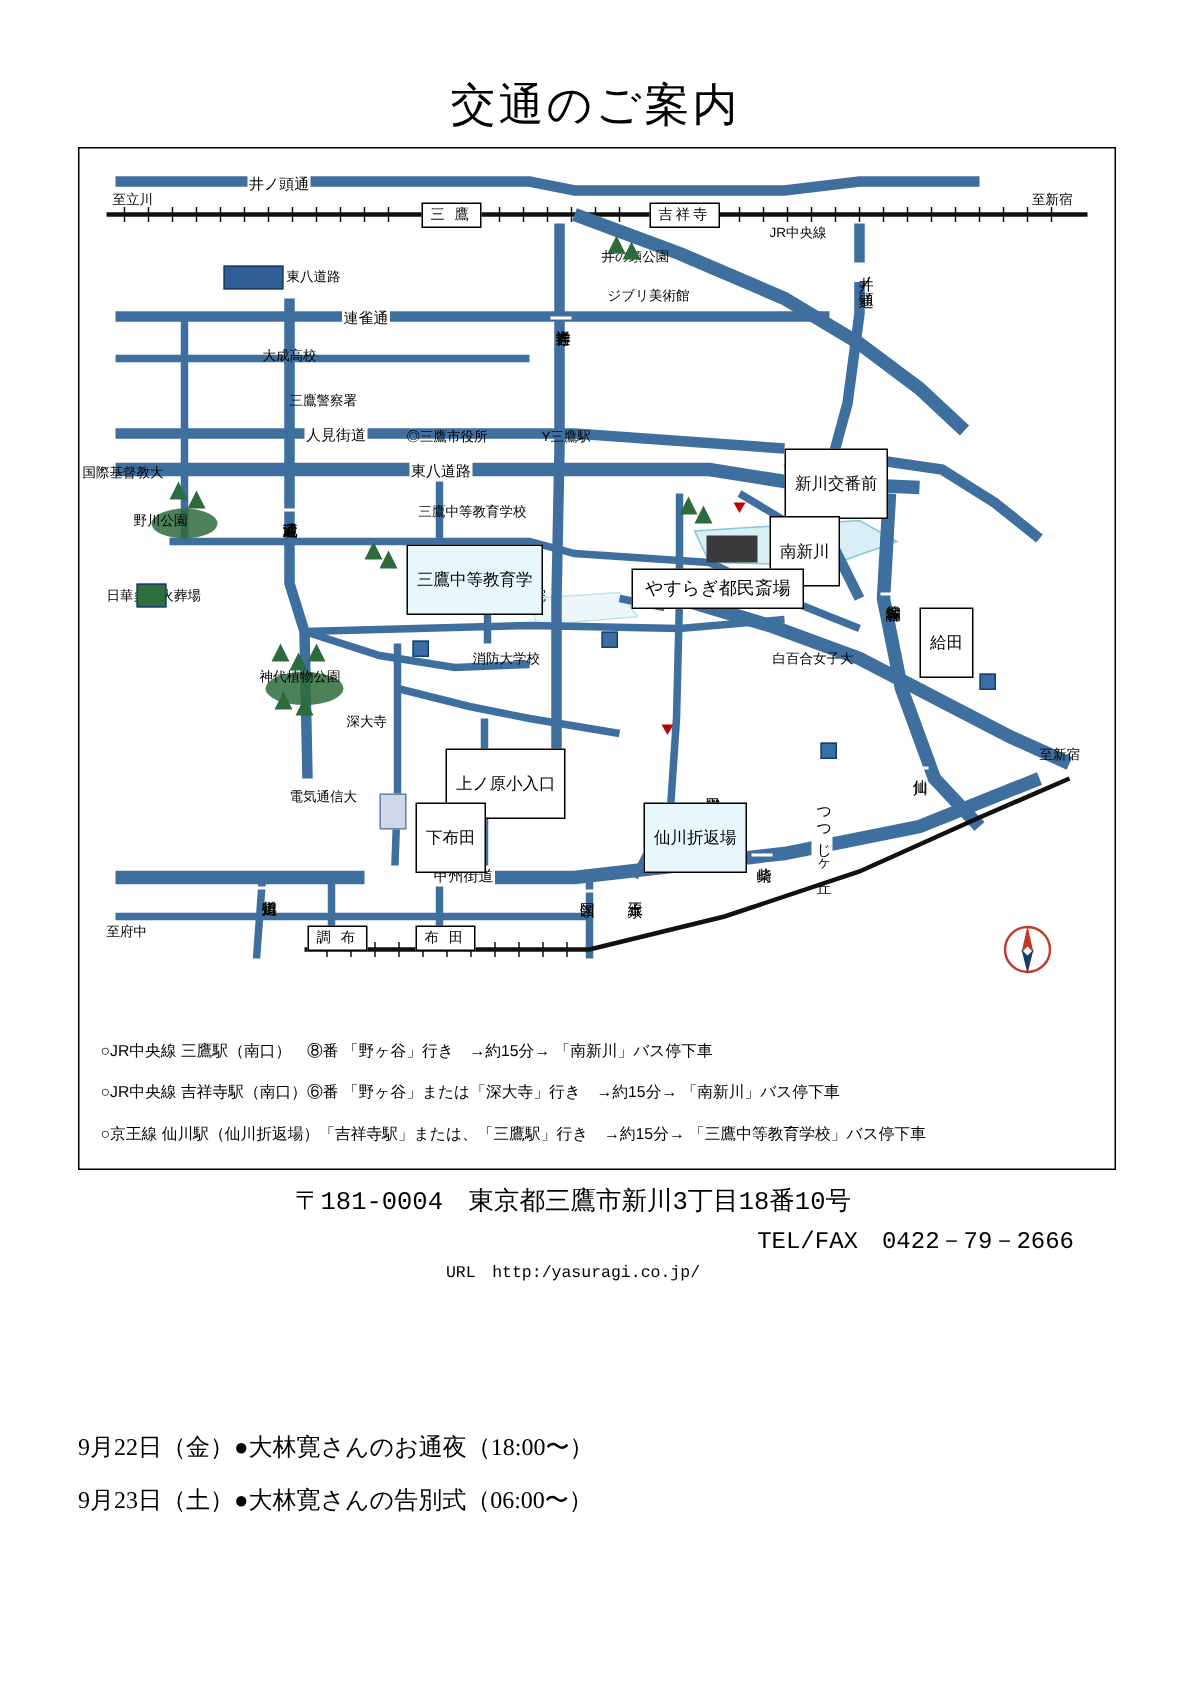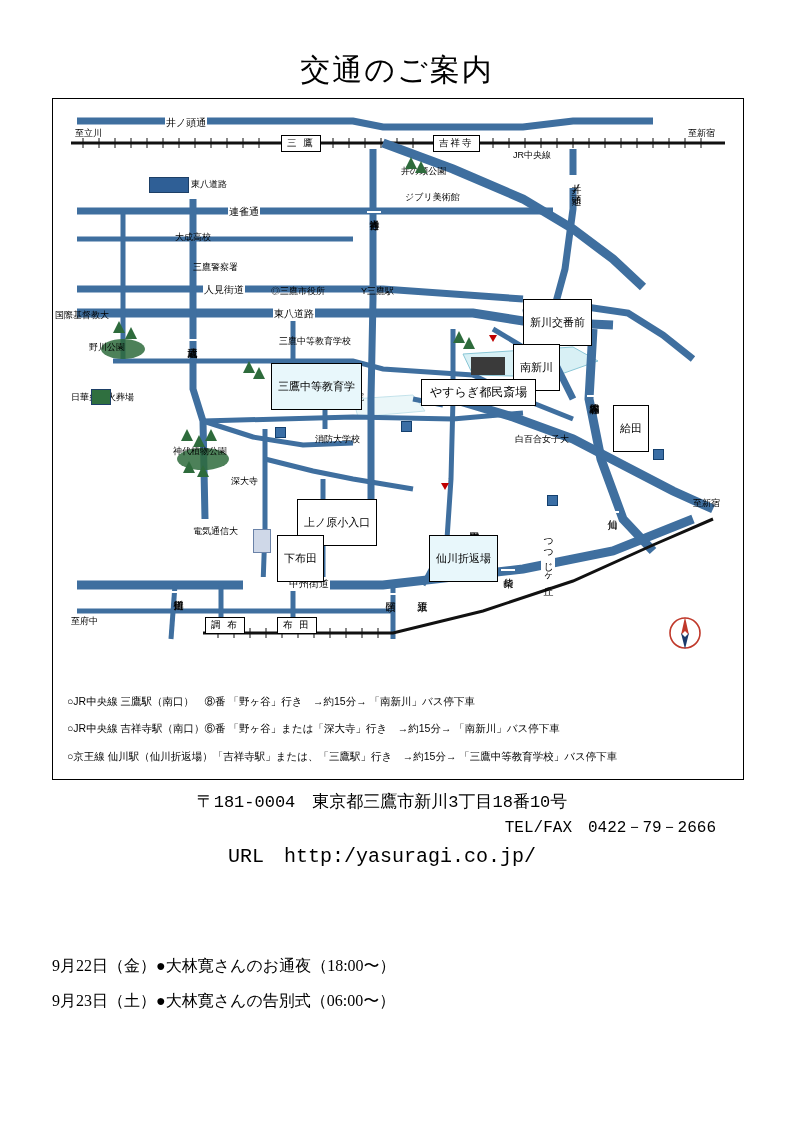--- a/index.html
+++ b/index.html
@@ -94,21 +94,21 @@
   .routes div{white-space:nowrap;}
 
   
   .addr{
     position:absolute;left:0;top:790px;width:668px;text-align:center;
     font-size:17px;line-height:1.55;
     font-family:Liberation Mono, monospace;
     margin-left:48px;
   }
   .addr .l2{font-size:16px;text-align:right;}
-  .addr .l3{font-size:20px;}
+  .addr .l3{font-size:11px;}
 
   
   .schedule{
     position:absolute;left:52px;top:948px;width:700px;
     font-size:16px;
     line-height:2.2;
     font-family:"Liberation Serif", serif;
   }
 
   

